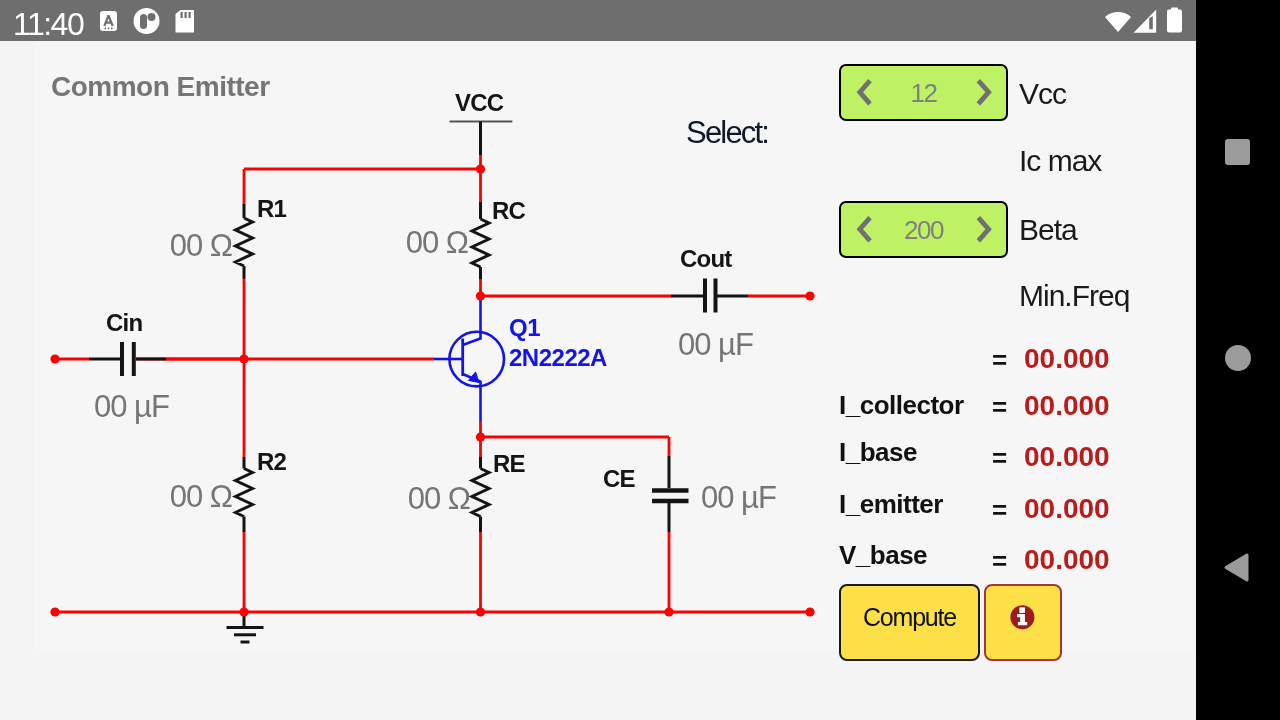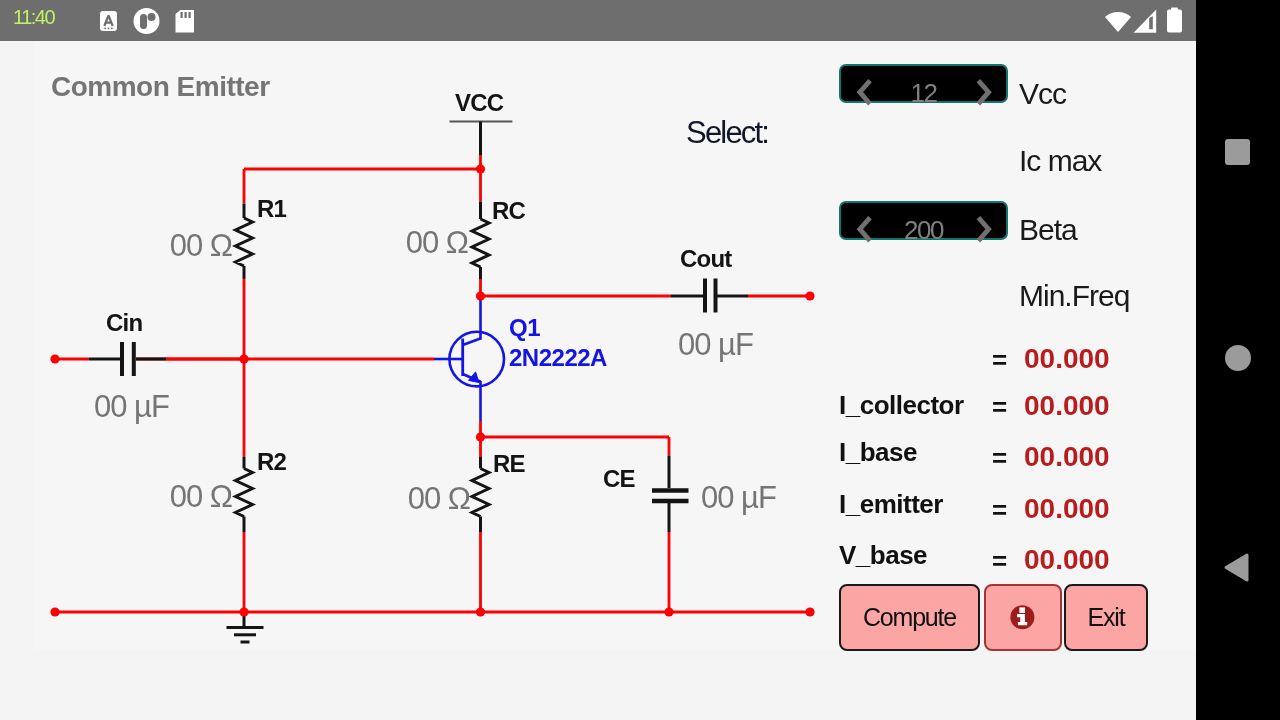--- a/index.html
+++ b/index.html
@@ -3,48 +3,48 @@
 <meta charset="utf-8">
 <style>
   * { margin:0; padding:0; box-sizing:border-box; }
   html,body { width:1280px; height:720px; overflow:hidden; background:#f4f4f4;
     font-family:"Liberation Sans", sans-serif; }
   #stage { position:absolute; top:0; left:0; width:1280px; height:720px; transform:translateZ(0); }
   .abs { position:absolute; }
 
   
   #statusbar { top:0; left:0; width:1196px; height:41px; background:#6e6e6e; }
-  #clock { position:absolute; left:13px; top:6px; color:#bef264; font-size:20px; letter-spacing:-1.5px; }
+  #clock { position:absolute; left:13px; top:6px; color:#ffffff; font-size:32px; letter-spacing:-1.5px; }
 
   
   #navbar { top:0; right:0; width:84px; height:720px; background:#000; }
   #nav-square { position:absolute; left:29px; top:139px; width:25px; height:26px; background:#9b9b9b; border-radius:3px; }
   #nav-circle { position:absolute; left:29px; top:345px; width:26px; height:26px; background:#9b9b9b; border-radius:50%; }
 
   
   #panel { top:41px; left:34px; width:1162px; height:609px; background:#f6f6f6; }
 
   #title { left:51px; top:71px; font-size:28px; font-weight:bold; color:#757575; letter-spacing:-0.5px;text-align:center; }
   #select { left:686px; top:114.5px; font-size:31px; color:#0f172a; letter-spacing:-1.8px; }
 
   
-  .spin { position:absolute; left:839px; width:169px; height:39px; background:#000000;
-    border:2px solid #0f766e; border-radius:7px; }
+  .spin { position:absolute; left:839px; width:169px; height:57px; background:#bef264;
+    border:2px solid #000000; border-radius:7px; }
   .spin svg { position:absolute; top:0; left:0; }
   .spinval { position:absolute; top:1px; left:0; width:100%; height:53px; line-height:53px;
     text-align:center; font-size:26px; color:#808080; letter-spacing:-1.5px; }
   .slabel { position:absolute; left:1019px; font-size:30px; color:#1a1a1a; letter-spacing:-1px; }
 
   
   .rlabel { position:absolute; left:839px; font-size:26px; font-weight:bold; color:#111; letter-spacing:-0.5px;margin-top:46px; }
   .req   { position:absolute; left:992px; font-size:26px; font-weight:bold; color:#111; }
   .rval  { position:absolute; left:1024px; font-size:28px; font-weight:bold; color:#b91c1c; }
 
   
-  .btn { position:absolute; top:584px; height:67px; background:#fca5a5; border:2px solid #1a1a1a;
+  .btn { position:absolute; top:584px; height:77px; background:#fde047; border:2px solid #1a1a1a;
     border-radius:8px; text-align:center; font-size:25px; color:#111; line-height:63px; letter-spacing:-1.2px; }
   #btn-compute { left:839px; width:141px; }
   #btn-info { left:984px; width:78px; border-color:#a33535; }
   #btn-exit { left:1064px; width:84px; }
 </style>
 </head>
 <body>
 <div id="stage">
   <div class="abs" id="panel"></div>
   <div class="abs" id="statusbar">
@@ -250,14 +250,13 @@
     <div class="rval" style="top:544px">00.000</div>
 
   <div class="btn" id="btn-compute">Compute</div>
   <div class="btn" id="btn-info">
     <svg width="74" height="63" style="position:absolute;top:0;left:0">
       <circle cx="36.4" cy="31.3" r="12" fill="#9e1b1b"></circle>
       <rect x="33.4" y="21.4" width="5.6" height="5.6" fill="#fff"></rect>
       <path d="M 31 27.9 H 38.9 V 35.9 H 41.2 V 39.2 H 31.9 V 35.9 H 34.2 V 31.2 H 31 Z" fill="#fff"></path>
     </svg>
   </div>
-  <div class="btn" id="btn-exit">Exit</div>
 </div>
 
 </body></html>

